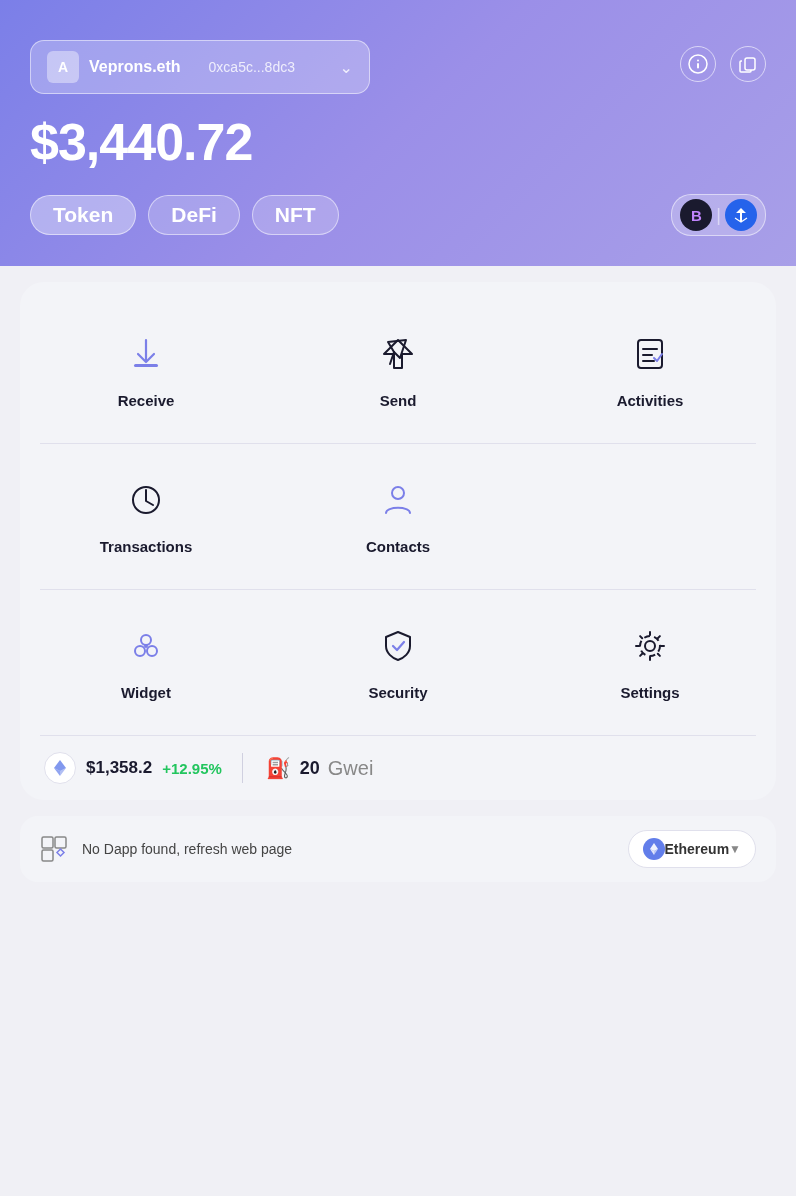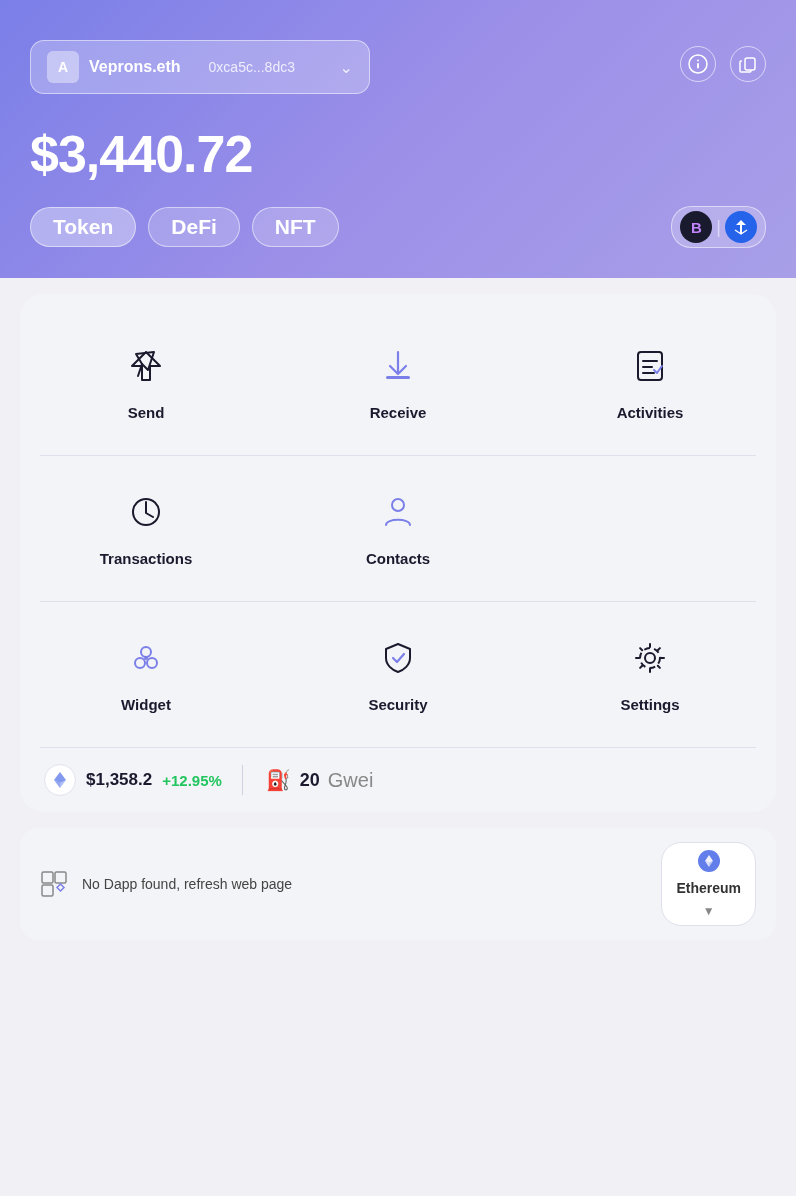--- a/index.html
+++ b/index.html
@@ -71,21 +71,21 @@
       border: 1.5px solid rgba(255,255,255,0.6);
       display: flex;
       align-items: center;
       justify-content: center;
       color: white;
       font-size: 18px;
       cursor: pointer;
     }
 
     .balance {
-      margin-top: 30px;
+      margin-top: 18px;
       color: white;
       font-size: 52px;
       font-weight: 800;
       letter-spacing: -1px;
     }
 
     .tabs-row {
       display: flex;
       align-items: center;
       margin-top: 22px;
@@ -252,23 +252,21 @@
       font-weight: 500;
     }
     .network-pill {
       margin-left: auto;
       background: white;
       border: 1px solid #e0e0ec;
       border-radius: 20px;
       padding: 7px 14px;
       display: flex;
       align-items: center;
-      gap: 8px;
       cursor: pointer;
-      flex-direction: column;
     }
     .network-pill-logo {
       width: 22px;
       height: 22px;
       border-radius: 50%;
       background: #627eea;
       display: flex;
       align-items: center;
       justify-content: center;
     }
@@ -333,38 +331,38 @@
   </div>
 </div>
 
 <div class="main-card">
 
   <div class="actions-grid">
 
     <div class="action-item">
       <div class="action-icon">
         <svg width="44" height="44" viewBox="0 0 44 44" fill="none" xmlns="http://www.w3.org/2000/svg">
-          <polygon points="22,8 36,22 26,22 26,36 18,36 18,22 8,22" stroke="#1a1a2e" stroke-width="2" fill="none" stroke-linejoin="round"></polygon>
-
-          <path d="M12 10 L30 8 L24 26 L18 20 Z" stroke="#1a1a2e" stroke-width="2" fill="none" stroke-linejoin="round"></path>
-          <line x1="18" y1="20" x2="14" y2="32" stroke="#1a1a2e" stroke-width="2" stroke-linecap="round"></line>
-        </svg>
-      </div>
-      <span class="action-label">Send</span>
-    </div>
-
-    <div class="action-item">
-      <div class="action-icon">
-        <svg width="44" height="44" viewBox="0 0 44 44" fill="none" xmlns="http://www.w3.org/2000/svg">
           <line x1="22" y1="8" x2="22" y2="28" stroke="#7b7fe8" stroke-width="2.2" stroke-linecap="round"></line>
           <polyline points="14,22 22,30 30,22" stroke="#7b7fe8" stroke-width="2.2" stroke-linejoin="round" stroke-linecap="round" fill="none"></polyline>
           <rect x="10" y="32" width="24" height="3" rx="1.5" fill="#7b7fe8"></rect>
         </svg>
       </div>
       <span class="action-label">Receive</span>
+    </div>
+
+    <div class="action-item">
+      <div class="action-icon">
+        <svg width="44" height="44" viewBox="0 0 44 44" fill="none" xmlns="http://www.w3.org/2000/svg">
+          <polygon points="22,8 36,22 26,22 26,36 18,36 18,22 8,22" stroke="#1a1a2e" stroke-width="2" fill="none" stroke-linejoin="round"></polygon>
+
+          <path d="M12 10 L30 8 L24 26 L18 20 Z" stroke="#1a1a2e" stroke-width="2" fill="none" stroke-linejoin="round"></path>
+          <line x1="18" y1="20" x2="14" y2="32" stroke="#1a1a2e" stroke-width="2" stroke-linecap="round"></line>
+        </svg>
+      </div>
+      <span class="action-label">Send</span>
     </div>
 
     <div class="action-item">
       <div class="action-icon">
         <svg width="44" height="44" viewBox="0 0 44 44" fill="none" xmlns="http://www.w3.org/2000/svg">
           <rect x="10" y="8" width="24" height="28" rx="3" stroke="#1a1a2e" stroke-width="2" fill="none"></rect>
           <line x1="15" y1="17" x2="29" y2="17" stroke="#1a1a2e" stroke-width="2" stroke-linecap="round"></line>
           <line x1="15" y1="23" x2="24" y2="23" stroke="#1a1a2e" stroke-width="2" stroke-linecap="round"></line>
           <line x1="15" y1="29" x2="26" y2="29" stroke="#1a1a2e" stroke-width="2" stroke-linecap="round"></line>
 

